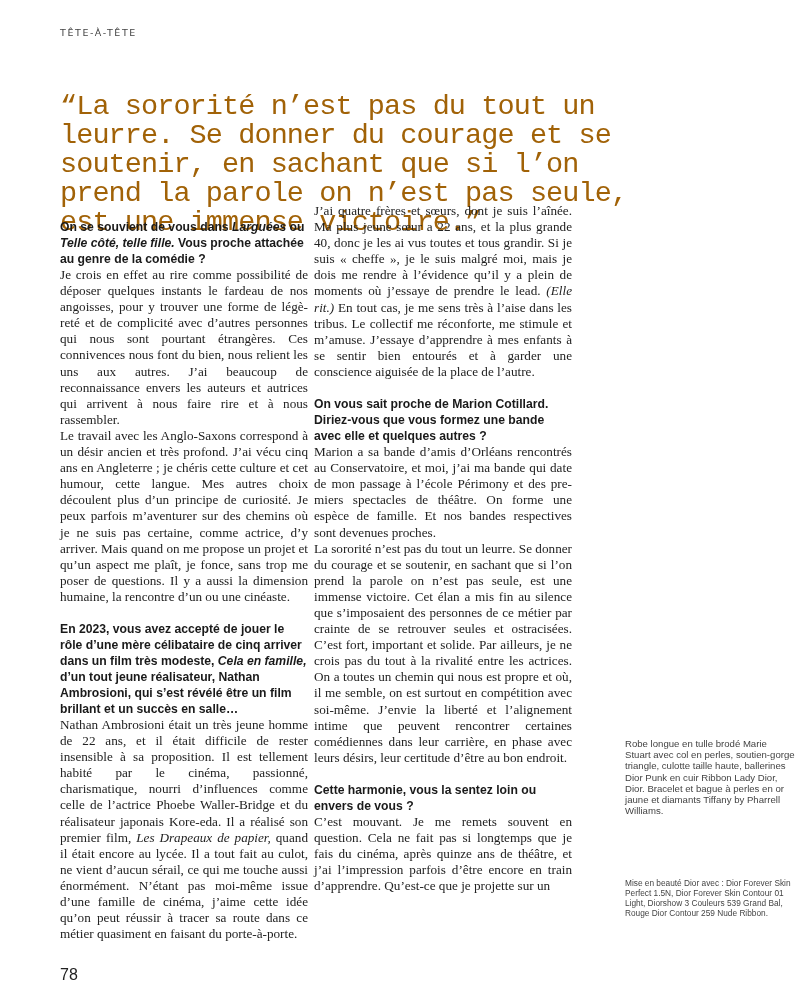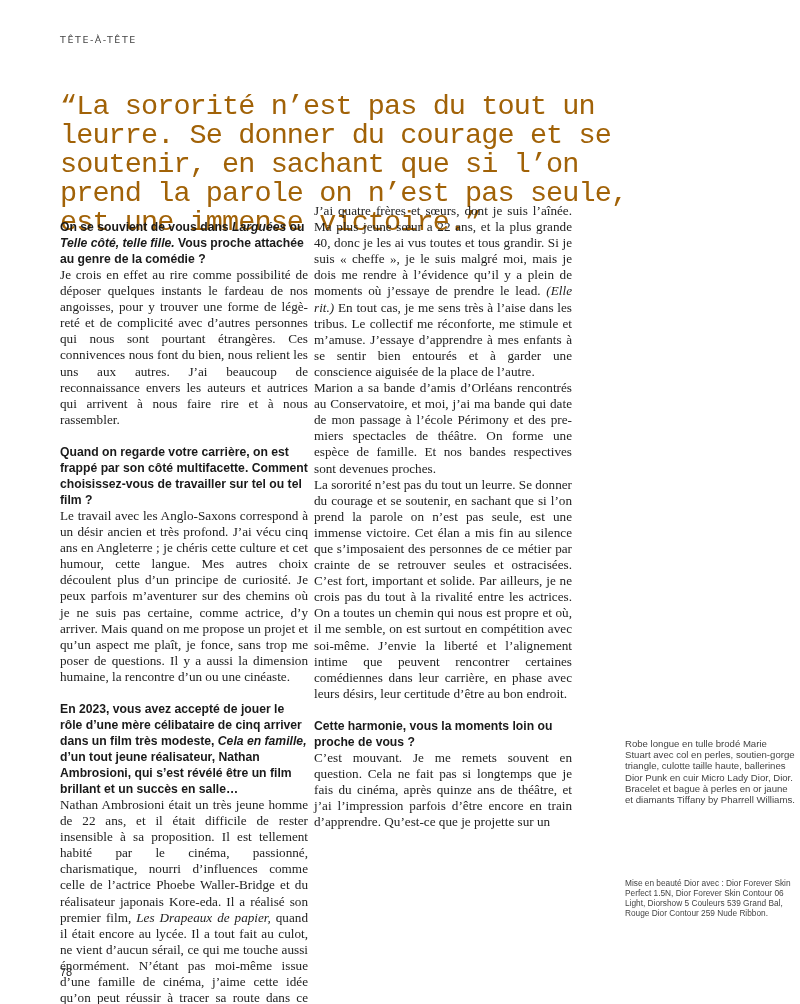--- a/index.html
+++ b/index.html
@@ -1,57 +1,57 @@
 <!DOCTYPE html>
 <html><head>
 <meta charset="utf-8">
 <style>
   html, body { margin:0; padding:0; background:#ffffff; }
   body { width:800px; height:1004px; position:relative; overflow:hidden; color:#1e1e1e; }
-  .rubric { position:absolute; left:60px; top:34px; font-family:"DejaVu Sans", sans-serif; font-size:9.5px; letter-spacing:1.6px; color:#444; }
+  .rubric { position:absolute; left:60px; top:27px; font-family:"DejaVu Sans", sans-serif; font-size:9.5px; letter-spacing:1.6px; color:#444; }
   .pullquote { position:absolute; left:60px; top:92px; width:600px; font-family:Liberation Mono, monospace; font-size:28.5px; line-height:29px; letter-spacing:-0.9px; color:#a16207; margin:0; font-weight:normal; }
   .col { position:absolute; top:203px; font-family:"Liberation Serif", serif; font-size:13.2px; line-height:16.1px; color:#222; text-align:justify; hyphens:manual; }
   .col1 { left:60px; width:248px; }
   .col2 { left:314px; width:258px; }
   .col p { margin:0; }
   .q { font-family:"Liberation Sans", sans-serif; font-weight:bold; font-size:12.2px; line-height:16px; color:#1a1a1a; margin-top:16px !important; text-align:left; }
   .q.first { margin-top:0 !important; }
   .q em { }
   .dots { letter-spacing:0; font-family:"DejaVu Sans", sans-serif; font-size:10px; color:#333; }
   .caption { position:absolute; left:625px; width:170px; font-family:"Liberation Sans", sans-serif; color:#444; }
   .cap1 { top:738px; font-size:9.6px; line-height:11.2px; }
   .cap2 { top:878px; font-size:8.3px; line-height:10px; }
-  .folio { position:absolute; left:60px; top:966px; font-family:"Liberation Sans", sans-serif; font-size:11px; color:#222; }
+  .folio { position:absolute; left:60px; top:966px; font-family:"Liberation Sans", sans-serif; font-size:16px; color:#222; }
 </style>
 </head>
 <body>
 
 <div class="rubric">TÊTE-À-TÊTE</div>
 
 <h1 class="pullquote">“La sororité n’est pas du tout un leurre. Se donner du courage et se soutenir, en sachant que si l’on prend la parole on n’est pas seule, est une immense victoire.”</h1>
 
 <div class="col col1">
 
   <p class="q"><span>On se souvient de vous dans </span><em>Larguées</em><span> ou </span><em>Telle côté, telle fille.</em><span> Vous proche attachée au genre de la comédie ?</span></p>
   <p>Je crois en effet au rire comme possibilité de déposer quelques instants le fardeau de nos angoisses, pour y trouver une forme de légè­reté et de complicité avec d’autres personnes qui nous sont pourtant étrangères. Ces connivences nous font du bien, nous relient les uns aux autres. J’ai beaucoup de reconnaissance envers les auteurs et autrices qui arrivent à nous faire rire et à nous rassembler.</p>
 
-  <p class="q">Quand on regarde votre carrière, on est frappé par son côté multifacette. Comment choisissez-vous de travailler sur tel ou tel film ?</p>
   <p>Le travail avec les Anglo-Saxons correspond à un désir ancien et très profond. J’ai vécu cinq ans en Angleterre ; je chéris cette culture et cet humour, cette langue. Mes autres choix découlent plus d’un principe de curiosité. Je peux parfois m’aventurer sur des chemins où je ne suis pas certaine, comme actrice, d’y arriver. Mais quand on me propose un projet et qu’un aspect me plaît, je fonce, sans trop me poser de questions. Il y a aussi la dimension humaine, la rencontre d’un ou une cinéaste.</p>
 
   <p class="q"><span>En 2023, vous avez accepté de jouer le rôle d’une mère célibataire de cinq arriver dans un film très modeste, </span><em>Cela en famille,</em><span> d’un tout jeune réalisateur, Nathan Ambrosioni, qui s’est révélé être un film brillant et un succès en salle…</span></p>
   <p><span>Nathan Ambrosioni était un très jeune homme de 22 ans, et il était difficile de rester insensible à sa proposition. Il est tellement habité par le cinéma, passionné, charismatique, nourri d’influences comme celle de l’actrice Phoebe Waller-Bridge et du réalisateur japonais Kore-eda. Il a réalisé son premier film, </span><em>Les Drapeaux de papier,</em><span> quand il était encore au lycée. Il a tout fait au culot, ne vient d’aucun sérail, ce qui me touche aussi énormément. N’étant pas moi-même issue d’une famille de cinéma, j’aime cette idée qu’on peut réussir à tracer sa route dans ce métier quasiment en faisant du porte-à-porte.</span></p>
 </div>
 
 <div class="col col2">
   <p><span>J’ai quatre frères et sœurs, dont je suis l’aînée. Ma plus jeune sœur a 22 ans, et la plus grande 40, donc je les ai vus toutes et tous grandir. Si je suis « cheffe », je le suis malgré moi, mais je dois me rendre à l’évidence qu’il y a plein de moments où j’essaye de prendre le lead. </span><em>(Elle rit.)</em><span> En tout cas, je me sens très à l’aise dans les tribus. Le collectif me réconforte, me stimule et m’amuse. J’essaye d’apprendre à mes enfants à se sentir bien entourés et à garder une conscience aiguisée de la place de l’autre.</span></p>
 
+  <p class="q">On vous sait proche de Marion Cotillard. Diriez-vous que vous formez une bande avec elle et quelques autres ?</p>
   <p>Marion a sa bande d’amis d’Orléans rencontrés au Conservatoire, et moi, j’ai ma bande qui date de mon passage à l’école Périmony et des pre­miers spectacles de théâtre. On forme une espèce de famille. Et nos bandes respectives sont devenues proches.</p>
 
   <p>La sororité n’est pas du tout un leurre. Se donner du courage et se soutenir, en sachant que si l’on prend la parole on n’est pas seule, est une immense victoire. Cet élan a mis fin au silence que s’imposaient des personnes de ce métier par crainte de se retrouver seules et ostracisées. C’est fort, important et solide. Par ailleurs, je ne crois pas du tout à la rivalité entre les actrices. On a toutes un chemin qui nous est propre et où, il me semble, on est surtout en compétition avec soi-même. J’envie la liberté et l’alignement intime que peuvent rencontrer certaines comédiennes dans leur carrière, en phase avec leurs désirs, leur certitude d’être au bon endroit.</p>
 
-  <p class="q">Cette harmonie, vous la moments loin ou proche de vous ?</p>
+  <p class="q">Cette harmonie, vous la sentez loin ou envers de vous ?</p>
   <p><span>C’est mouvant. Je me remets souvent en question. Cela ne fait pas si longtemps que je fais du cinéma, après quinze ans de théâtre, et j’ai l’im­pression parfois d’être encore en train d’ap­prendre. Qu’est-ce que je projette sur un</span> </p>
 </div>
 
-<div class="caption cap1">Robe longue en tulle brodé Marie Stuart avec col en perles, soutien-gorge triangle, culotte taille haute, ballerines Dior Punk en cuir Micro Lady Dior, Dior. Bracelet et bague à perles en or jaune et diamants Tiffany by Pharrell Williams.</div>
-<div class="caption cap2">Mise en beauté Dior avec : Dior Forever Skin Perfect 1.5N, Dior Forever Skin Contour 06 Light, Diorshow 5 Couleurs 539 Grand Bal, Rouge Dior Contour 259 Nude Ribbon.</div>
+<div class="caption cap1">Robe longue en tulle brodé Marie Stuart avec col en perles, soutien-gorge triangle, culotte taille haute, ballerines Dior Punk en cuir Ribbon Lady Dior, Dior. Bracelet et bague à perles en or jaune et diamants Tiffany by Pharrell Williams.</div>
+<div class="caption cap2">Mise en beauté Dior avec : Dior Forever Skin Perfect 1.5N, Dior Forever Skin Contour 01 Light, Diorshow 3 Couleurs 539 Grand Bal, Rouge Dior Contour 259 Nude Ribbon.</div>
 
 <div class="folio">78</div>
 
 </body></html>

